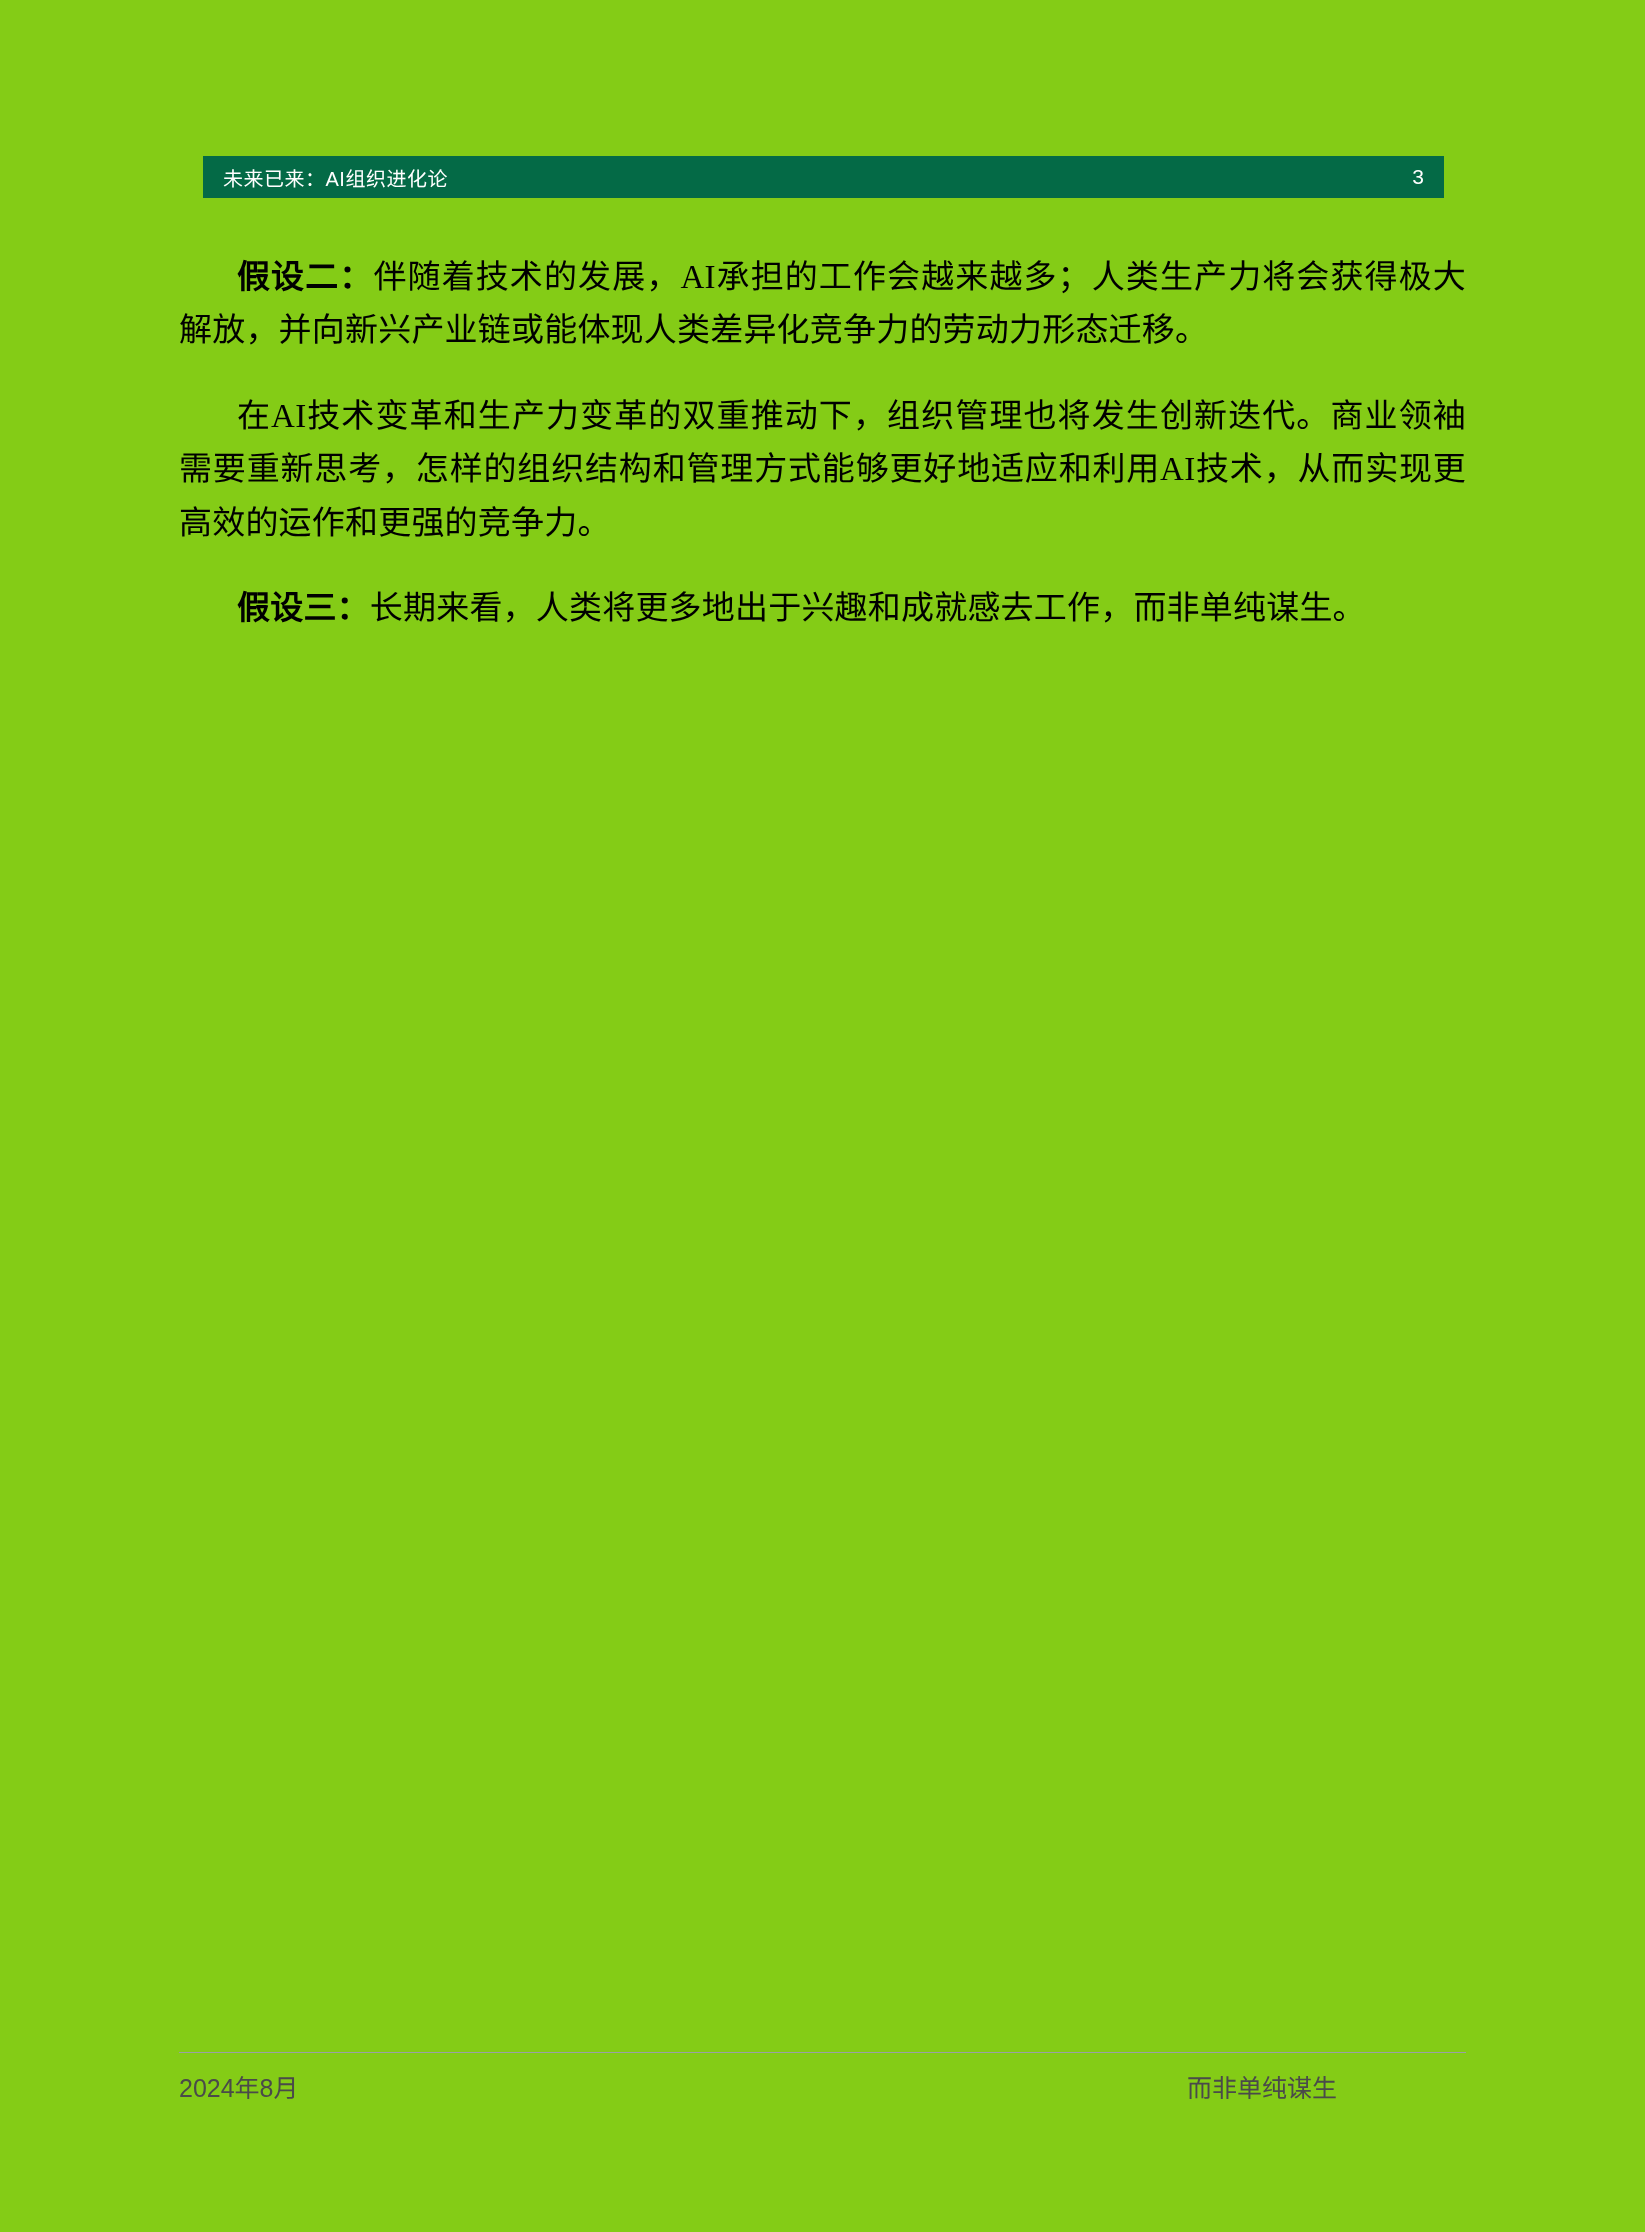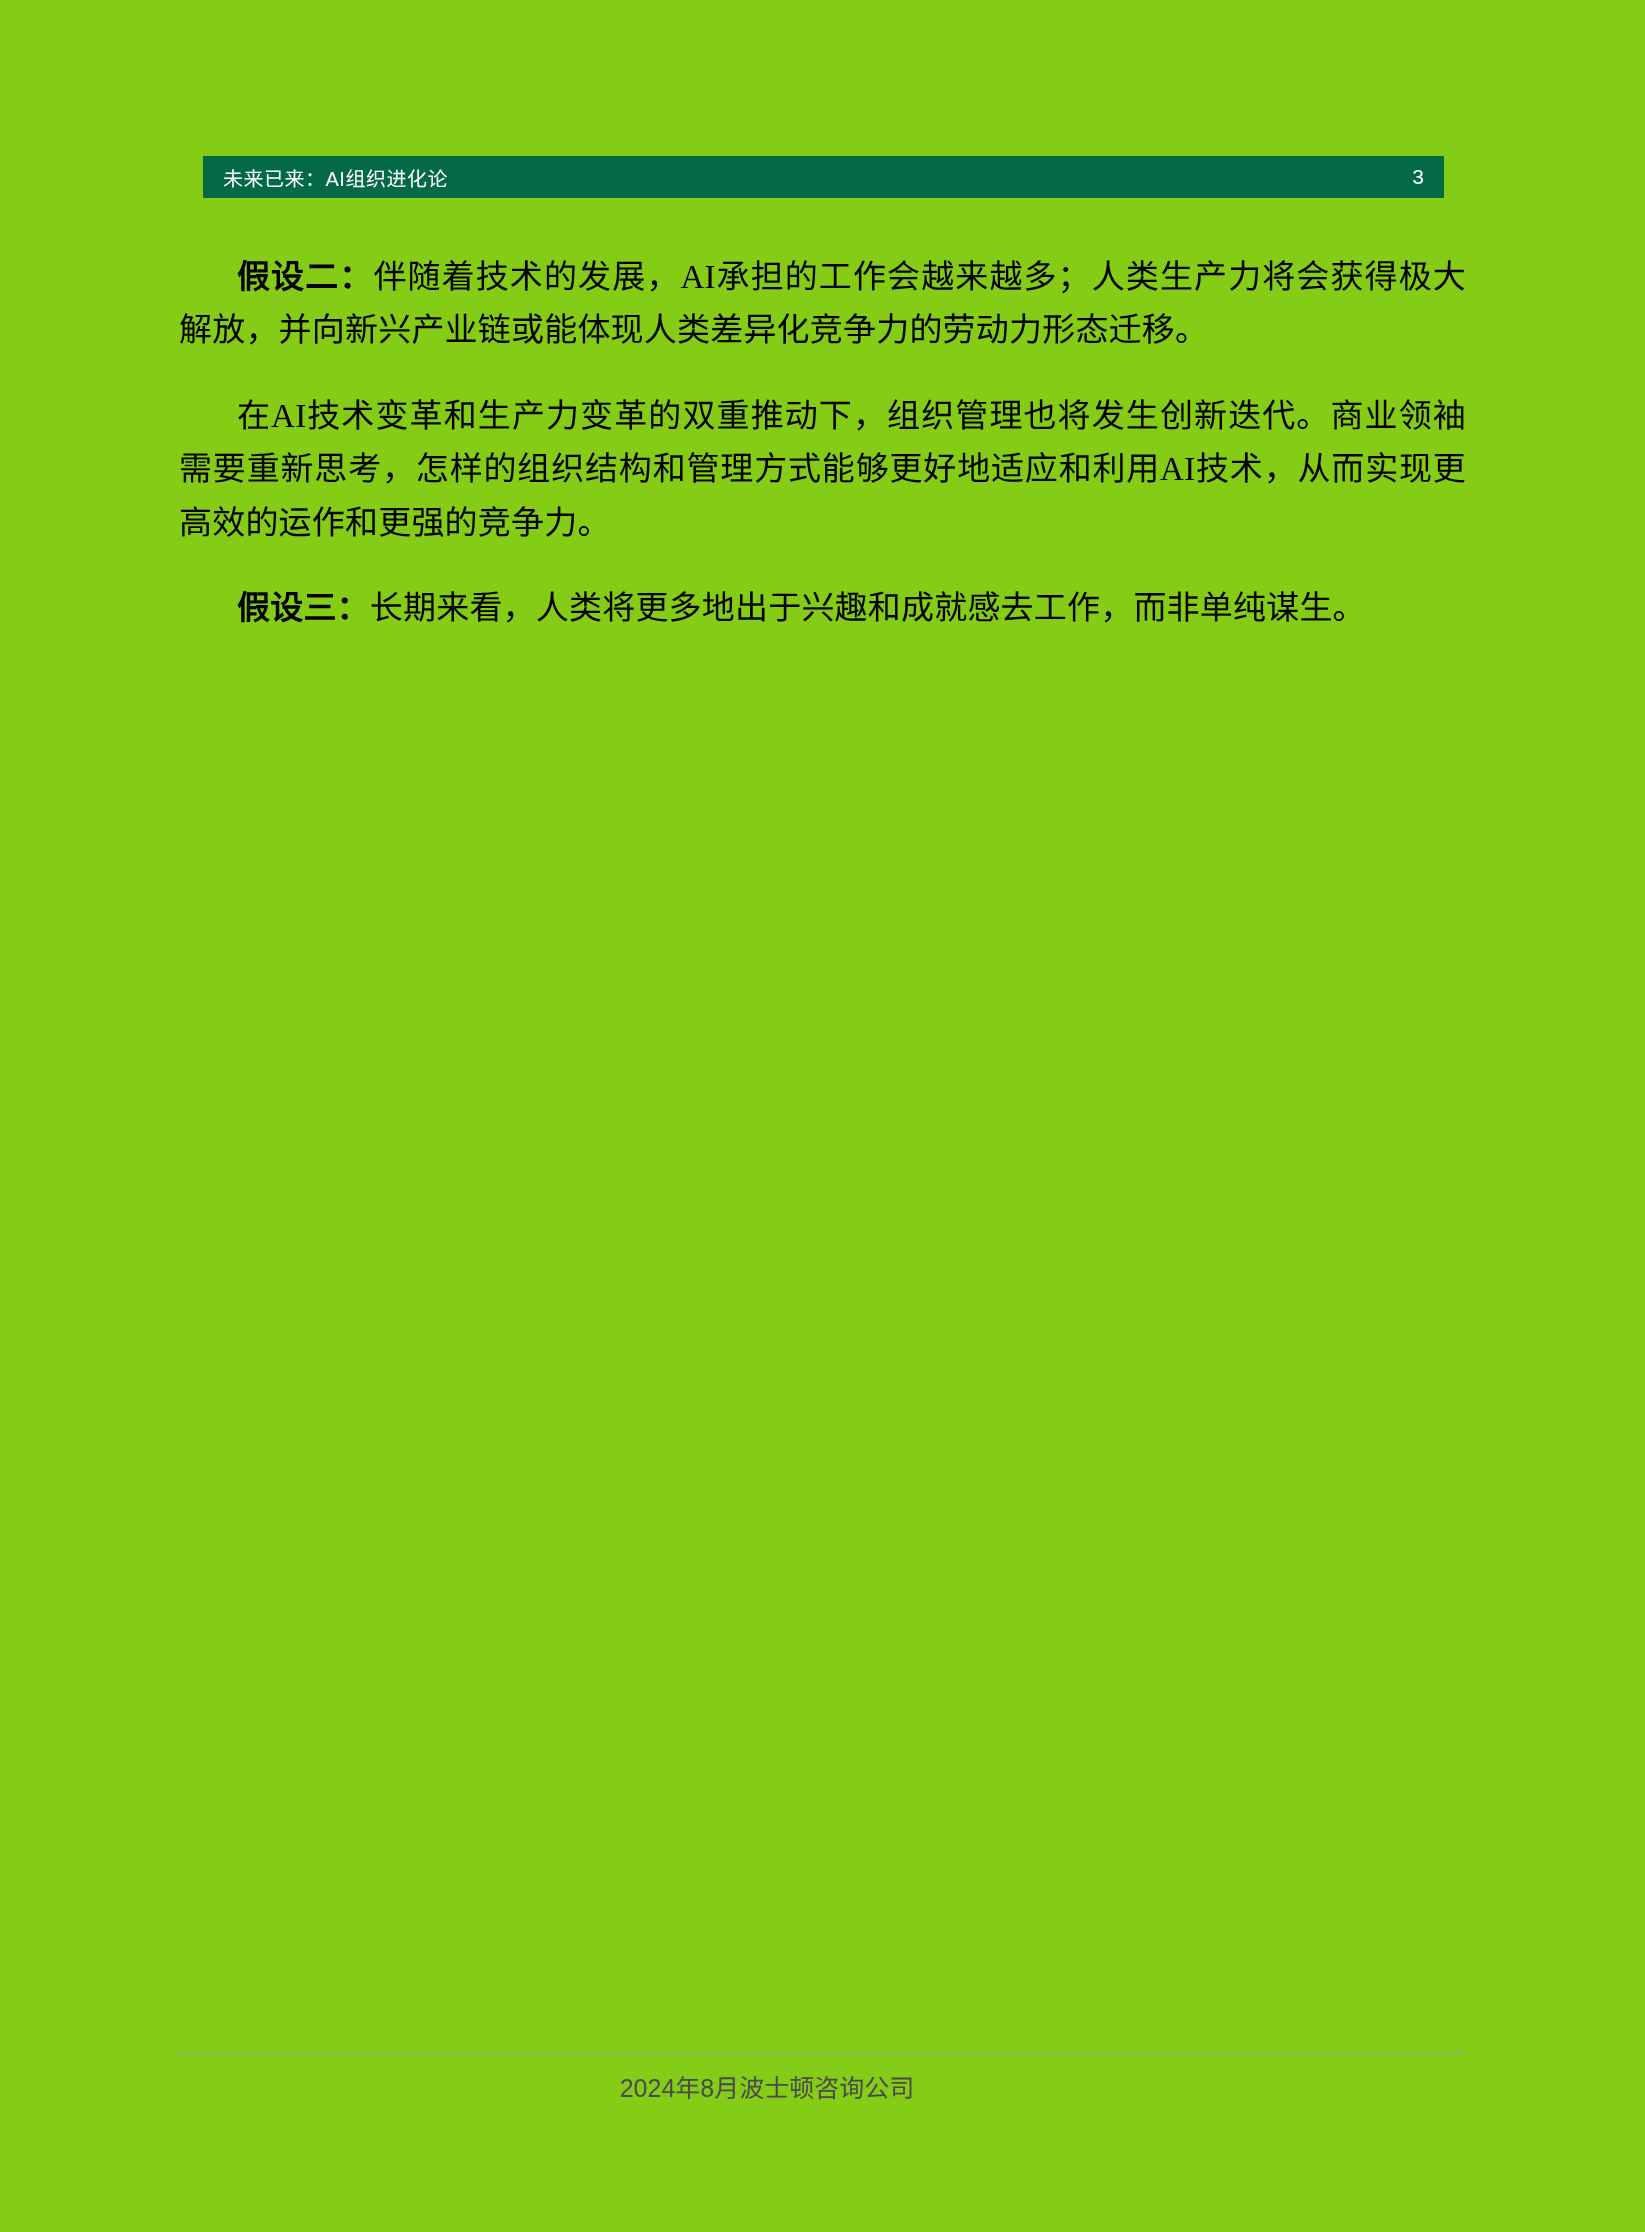--- a/index.html
+++ b/index.html
@@ -79,25 +79,24 @@
     height: 1px;
     background: #9aa0a6;
   }
   .footer {
     position: absolute;
     left: 179px;
     top: 2068px;
     width: 1287px;
     display: flex;
     align-items: center;
-    justify-content: center;
+    justify-content: space-between;
     font-family: "Liberation Sans", "DejaVu Sans", sans-serif;
     font-size: 25px;
     color: #4a4a4a;
-    margin-left: 9px;
   }
   .footer-right {
     padding-right: 129px;
   }
 </style>
 </head>
 <body>
 
 <div class="page">
 
@@ -119,17 +118,17 @@
     <p class="para indent">
       <span class="lead">假设三：</span><span>长期来看，人类将更多地出于兴趣和成就感去工作，而非单纯谋生。</span>
     </p>
 
   </div>
 
   <div class="footer-rule"></div>
 
   <div class="footer">
     <span class="footer-left">2024年8月</span>
-    <span class="footer-right">波士顿咨询公司</span>
+    <span class="footer-right">而非单纯谋生</span>
   </div>
 
 </div>
 
 
 </body></html>

